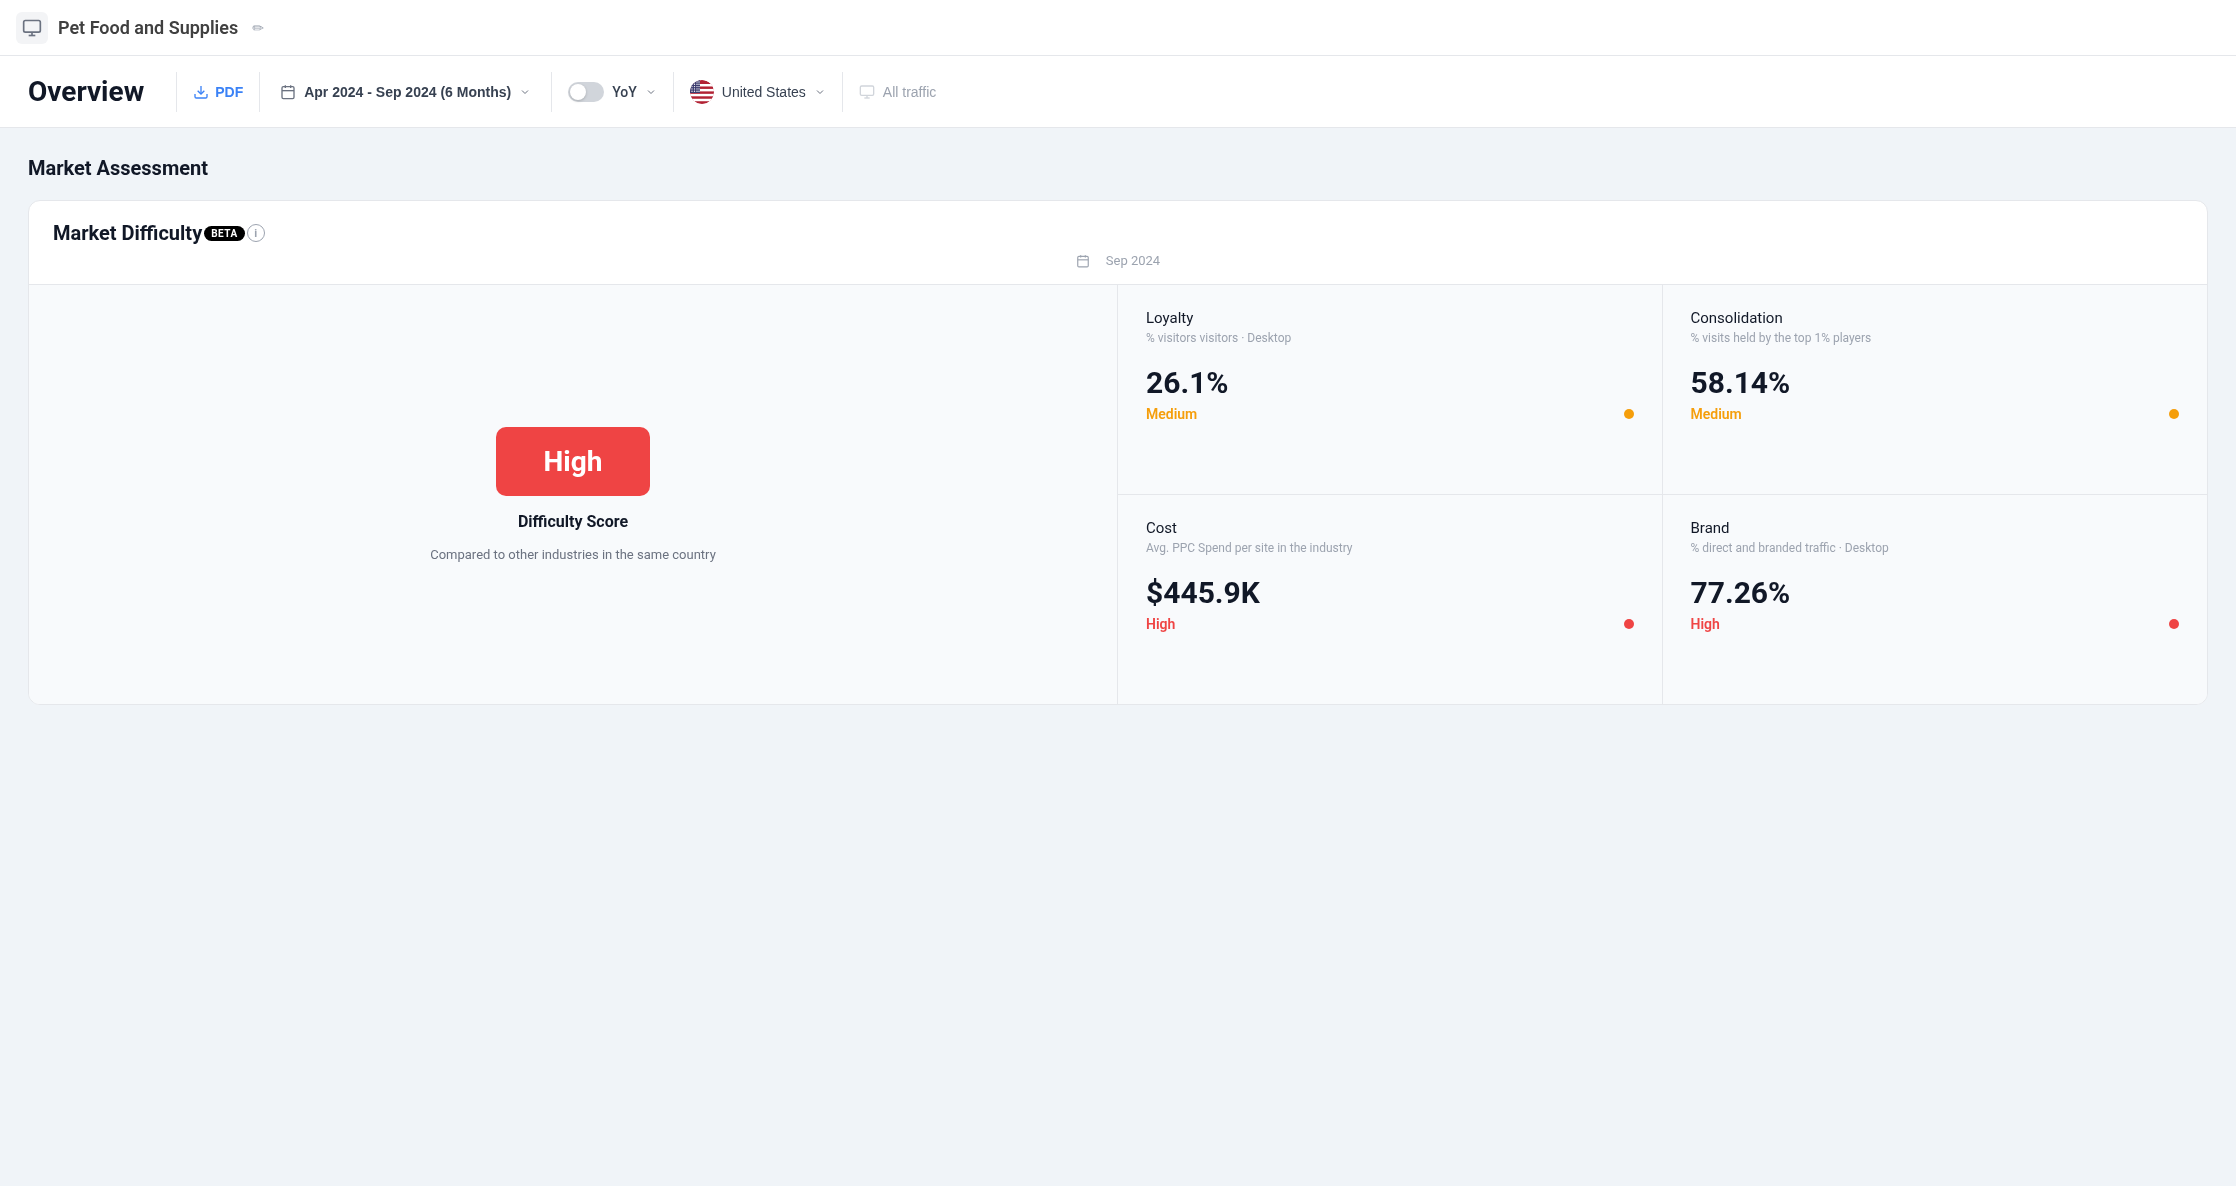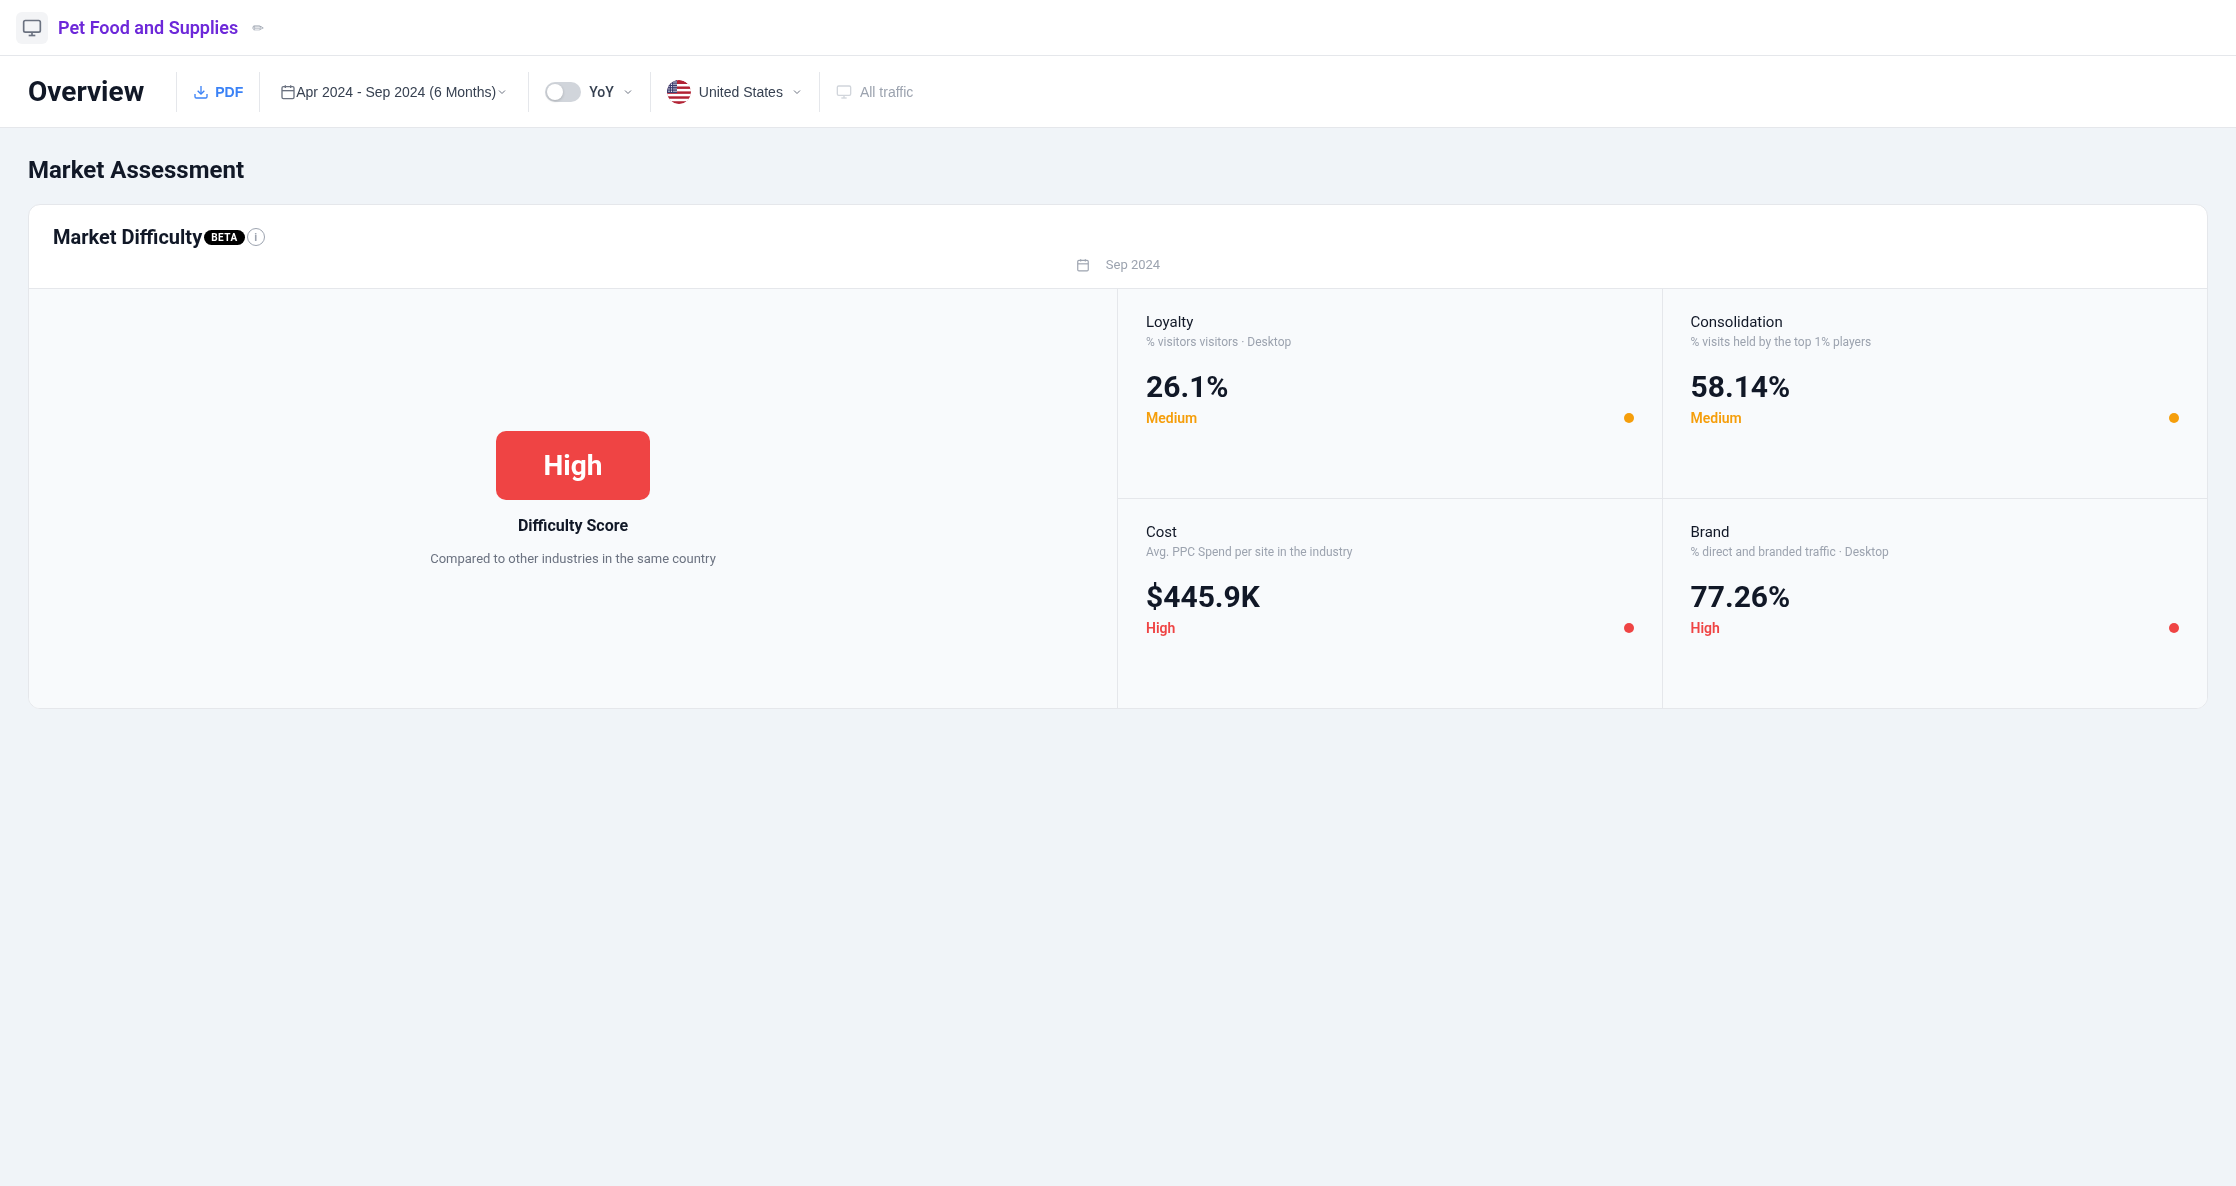--- a/index.html
+++ b/index.html
@@ -27,21 +27,21 @@
       border-radius: 6px;
       display: flex;
       align-items: center;
       justify-content: center;
       color: #6b7280;
       font-size: 16px;
     }
     .top-bar-title {
       font-size: 18px;
       font-weight: 600;
-      color: #6d28d9;
+      color: #404040;
     }
     .edit-icon {
       color: #9ca3af;
       font-size: 14px;
       cursor: pointer;
       margin-left: 4px;
     }
 
     
     .header {
@@ -83,27 +83,28 @@
 
     .ctrl-separator {
       width: 1px;
       height: 40px;
       background: #e5e7eb;
     }
 
     .date-btn {
       display: flex;
       align-items: center;
+      gap: 8px;
       padding: 8px 20px;
       border: none;
       background: none;
       cursor: pointer;
       font-size: 14px;
       color: #374151;
-      font-weight: 400;
+      font-weight: 700;
       white-space: nowrap;
     }
 
     .toggle-area {
       display: flex;
       align-items: center;
       gap: 8px;
       padding: 8px 16px;
       font-size: 14px;
       color: #374151;
@@ -158,21 +159,21 @@
     }
 
     
     .main {
       padding: 28px 28px;
       background: #f0f4f8;
       min-height: calc(100vh - 128px);
     }
 
     .section-title {
-      font-size: 24px;
+      font-size: 20px;
       font-weight: 700;
       color: #111827;
       margin-bottom: 20px;
     }
 
     
     .card {
       background: #fff;
       border-radius: 12px;
       border: 1px solid #e5e7eb;

